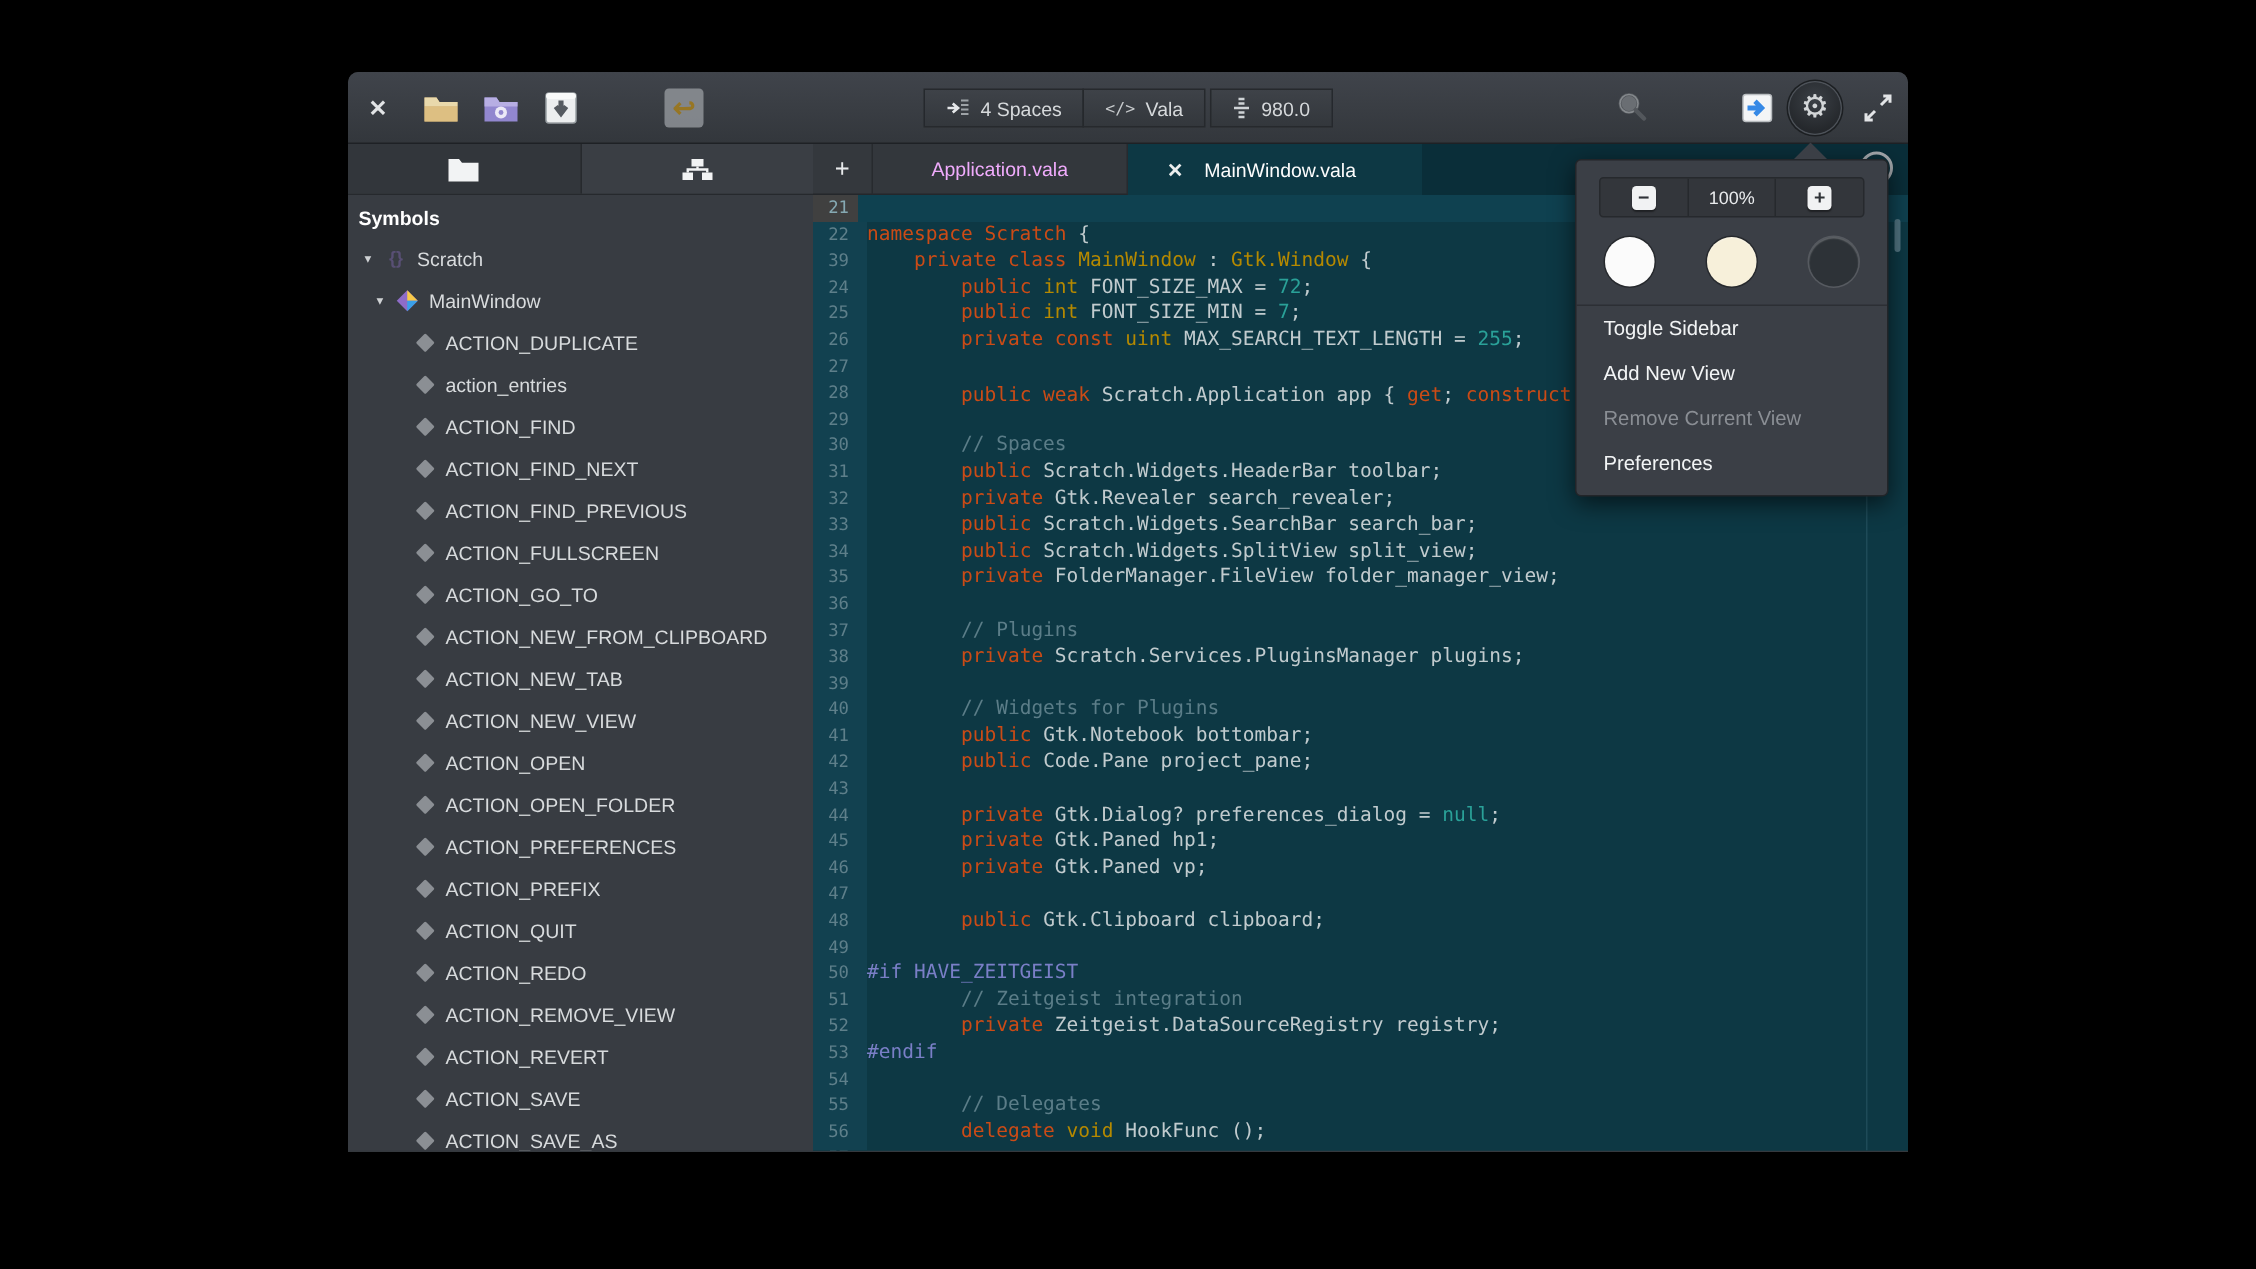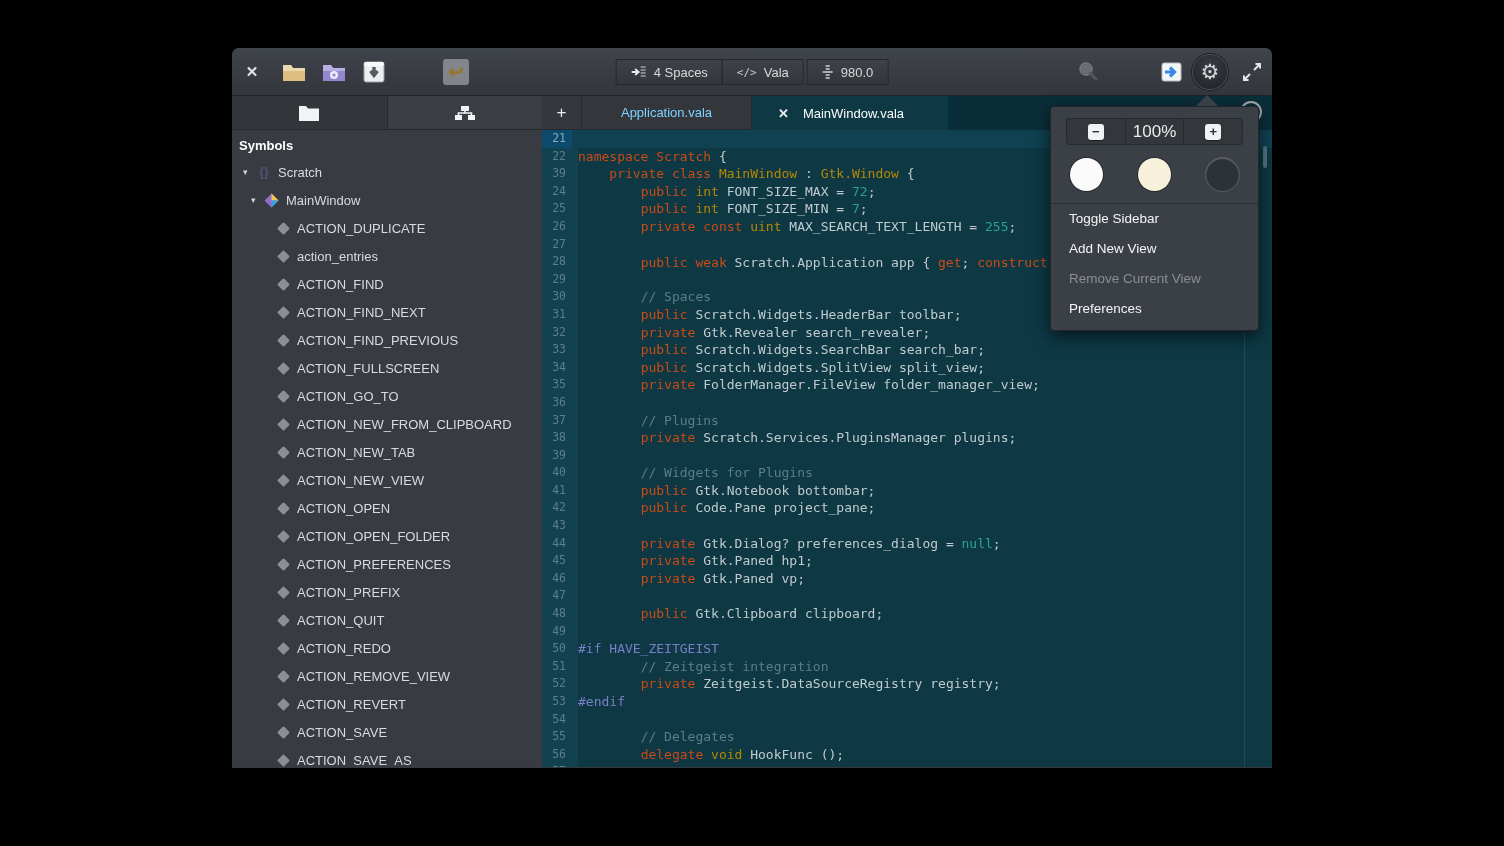--- a/index.html
+++ b/index.html
@@ -51,38 +51,38 @@
   .trow.l0 { padding-left:11px; } .trow.l1 { padding-left:19px; } .trow.l2 { padding-left:46px; }
   .ns-ico { width:16px; color:#584f74; font-weight:bold; font-size:12px; margin-right:6px; text-align:center; flex:none; }
   .cls-ico { margin-right:7px; flex:none; display:flex; }
   .mem-ico { width:9px; height:9px; background:#8b8f94; transform:rotate(45deg);
              margin:0 9px 0 1px; flex:none; border-radius:1px; }
 
   .main { flex:1; display:flex; flex-direction:column; background:#0d3844; min-width:0; }
   .tabbar { height:34px; display:flex; flex:none; }
   .newtab { width:40px; line-height:33px; text-align:center; color:#e8eaec; font-size:17px;
             background:#34383d; border-right:1px solid #272a2e; border-bottom:1px solid #24272b; }
-  .tab { width:170px; line-height:33px; text-align:center; color:#7dd3fc; font-size:13px;
+  .tab { width:170px; line-height:33px; text-align:center; color:#f0abfc; font-size:13px;
          background:#33373c; border-right:1px solid #272a2e; border-bottom:1px solid #24272b;
          overflow:hidden; }
   .tab.active { width:196px; background:#0d3844; color:#fdfdfd; display:flex; align-items:center;
                 border-bottom:none; border-right:none; }
   .tab.active .tclose { margin-left:26px; color:#eceeee; font-size:13px; font-weight:bold; }
   .tab.active .tlabel { flex:1; text-align:center; padding-right:30px; }
   .tabfill { flex:1; background:#0a2e39; border-bottom:1px solid #0a2e39; }
 
   .editor { flex:1; position:relative; overflow:hidden; background:#0d3844;
             font-family:"DejaVu Sans Mono",monospace; }
   .gutterbg { position:absolute; left:0; top:0; width:36px; height:100%; background:#124150; }
   .marginline { position:absolute; left:702px; top:0; width:1px; height:100%; background:#1e4b58; }
   .codelines { position:absolute; left:0; top:0; right:0; }
   .cline { height:17.6px; line-height:17.6px; display:flex; white-space:pre; font-size:13px; }
   .cline.cur { background:#0f4150; }
   .lno { width:30px; padding-right:6px; text-align:right; color:#5e7f8a; font-size:11.5px; flex:none; }
-  .cline.cur .lno { background:#0c4a6e; color:#86a9b3; }
+  .cline.cur .lno { background:#404040; color:#86a9b3; }
   .ctext { padding-left:6px; }
   .k { color:#cb4b16; } .t { color:#b58900; } .d { color:#c1cbce; }
   .n { color:#2aa198; } .c { color:#5b7d88; } .p { color:#7a7fc7; }
   .caret { display:inline-block; width:2px; height:14px; background:#f2f5f6;
            margin-left:2px; transform:translateY(2px); }
   .scrollh { position:absolute; right:5px; top:16px; width:4px; height:22px;
              background:#507380; border-radius:2px; }
 
   
   .hidden-circle { position:absolute; left:1240px; top:101px; width:22px; height:22px;
@@ -94,21 +94,21 @@
              background:#3b3f46; border:1px solid #222529; border-radius:4px;
              box-shadow:0 5px 16px rgba(0,0,0,.6); padding-bottom:6px; }
   .zoomrow { margin:11px 15px 0; height:27px; display:flex; background:#33363b;
              border:1px solid #26292d; border-radius:3px; overflow:hidden; }
   .zcell { flex:1; display:flex; align-items:center; justify-content:center;
            border-right:1px solid #26292d; }
   .zcell:last-child { border-right:none; }
   .zchip { width:16px; height:16px; line-height:15px; text-align:center; background:#f1f2f3;
            border-radius:3px; color:#2f3237; font-size:13px; font-weight:bold;
            box-shadow:0 1px 1px rgba(0,0,0,.4); }
-  .zval { color:#e9ebed; font-size:17px; }
+  .zval { color:#e9ebed; font-size:12px; }
   .schemes { display:flex; justify-content:space-between; padding:13px 19px 11px; }
   .scheme { width:33px; height:33px; border-radius:50%; }
   .popsep { border-top:1px solid #2c2f34; margin-top:1px; }
   .pitem { height:30px; line-height:30px; padding-left:18px; color:#f2f4f5; font-size:13.5px; }
   .pitem.disabled { color:#8a8e94; }
 </style>
 </head>
 <body>
 
 <div class="window">

